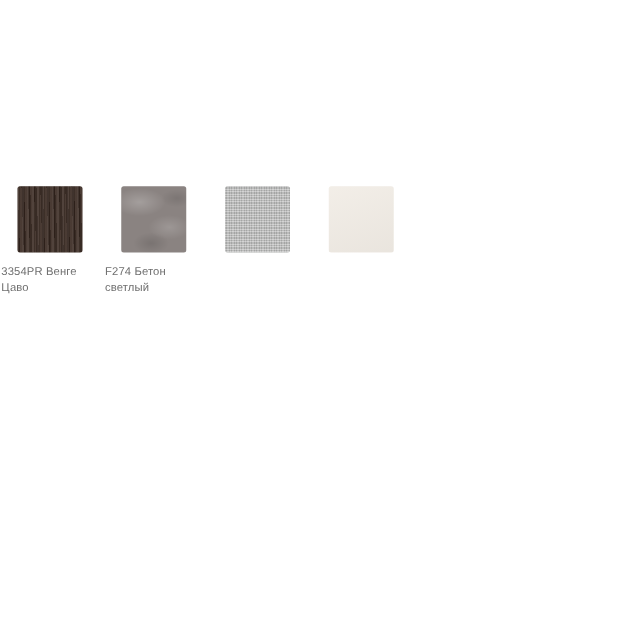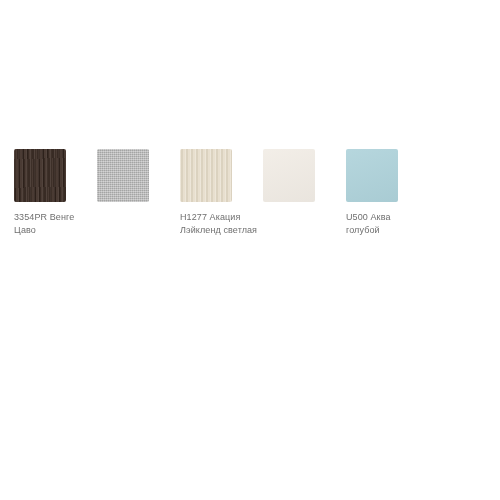--- a/index.html
+++ b/index.html
@@ -24,21 +24,21 @@
     flex-wrap: wrap;
     align-content: flex-start;
   }
 
   .swatch-cell {
     width: 52px;
     margin-right: 31px;
     margin-bottom: 18px;
     display: flex;
     flex-direction: column;
-    align-items: flex-start;
+    align-items: center;
   }
 
   .swatch-chip {
     width: 52px;
     height: 53px;
     border-radius: 2px;
     position: relative;
     overflow: hidden;
     flex: 0 0 auto;
   }
@@ -100,34 +100,28 @@
 <body style="background: rgb(255, 255, 255);">
 
 <div id="swatch-grid">
     <div class="swatch-cell">
     <div class="swatch-chip" title="3354PR Венге Цаво" style="background: rgb(58, 42, 34);">
       <span class="tex tex-wood-dark"></span>
     </div>
     <div class="swatch-label">3354PR Венге Цаво</div>
   </div>
     <div class="swatch-cell">
+    <div class="swatch-chip" title="F274 Бетон светлый" style="background: rgb(138, 131, 129);">
+      <span class="tex tex-concrete"></span>
+    </div>
+    <div class="swatch-label">F274 Бетон светлый</div>
+  </div>
+    <div class="swatch-cell">
     <div class="swatch-chip" title="F433 Лён антрацит" style="background: rgb(182, 183, 182);">
       <span class="tex tex-linen"></span>
     </div>
-  </div>
-    <div class="swatch-cell">
-    <div class="swatch-chip" title="H1277 Акация Лэйкленд светлая" style="background: rgb(229, 219, 200);">
-      <span class="tex tex-wood-light"></span>
-    </div>
-    <div class="swatch-label">H1277 Акация Лэйкленд светлая</div>
   </div>
     <div class="swatch-cell">
     <div class="swatch-chip" title="U116 Жасмин розовый" style="background: rgb(241, 236, 229);">
       <span class="tex tex-flat"></span>
     </div>
   </div>
-    <div class="swatch-cell">
-    <div class="swatch-chip" title="U500 Аква голубой" style="background: rgb(174, 210, 218);">
-      <span class="tex tex-flat"></span>
-    </div>
-    <div class="swatch-label">U500 Аква голубой</div>
-  </div>
   </div>
 
 </body></html>

